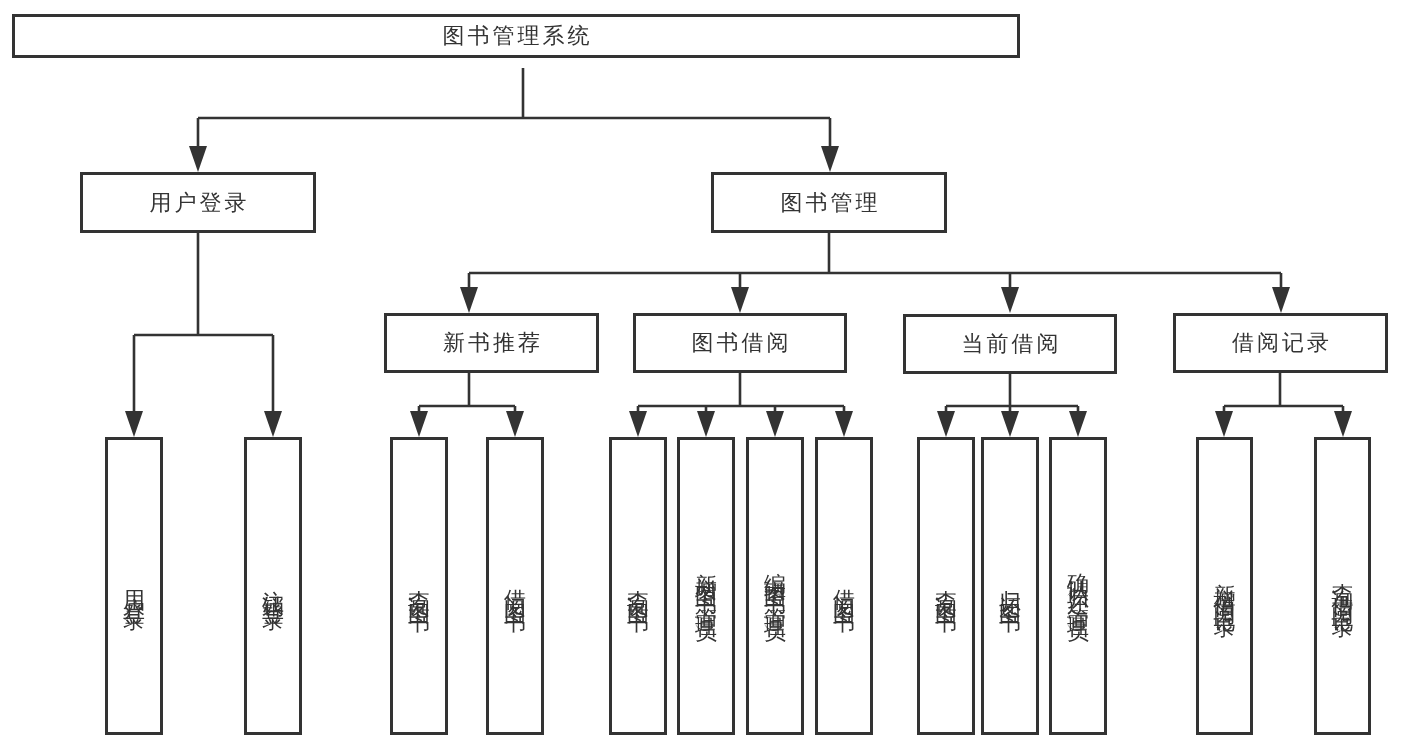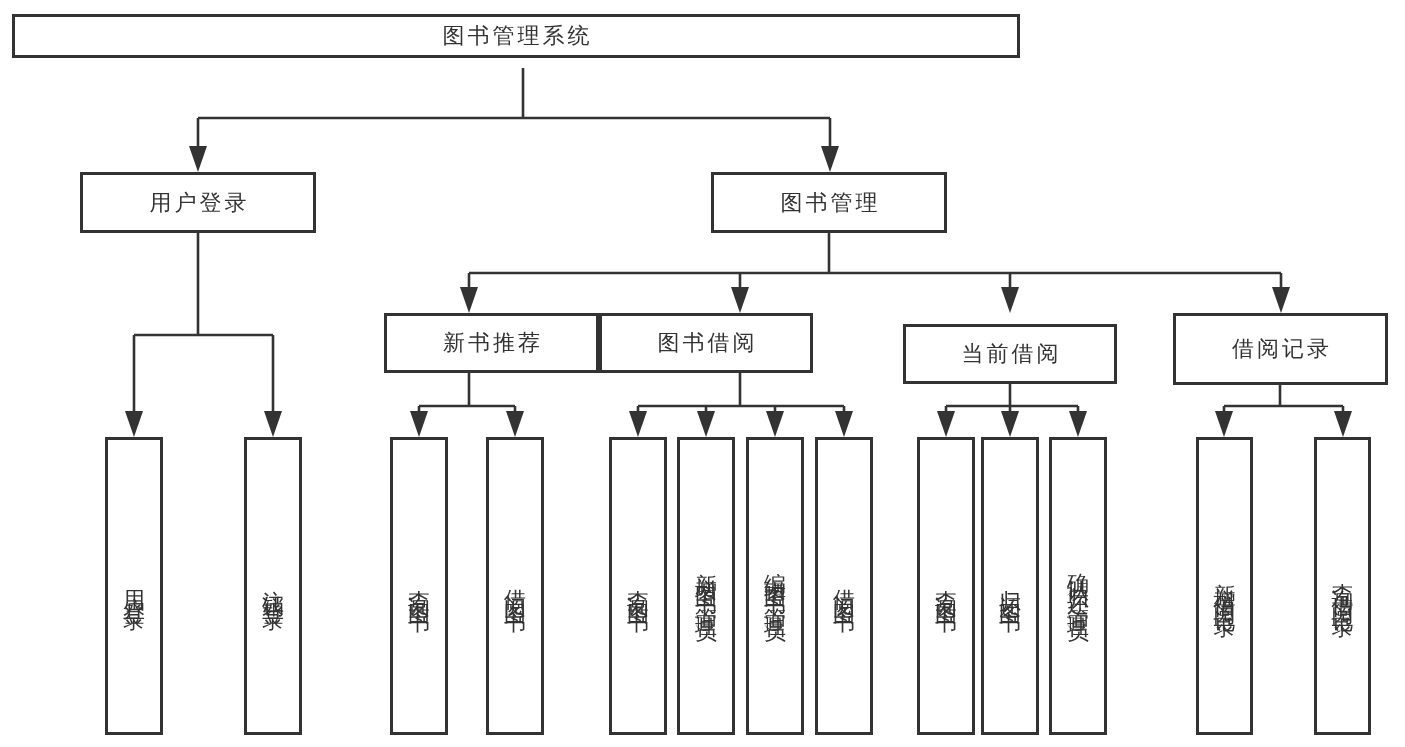--- a/index.html
+++ b/index.html
@@ -102,27 +102,27 @@
   <div class="box" style="left:80px;top:172px;width:236px;height:61px;">
     <span class="h-label">用户登录</span>
   </div>
   <div class="box" style="left:711px;top:172px;width:236px;height:61px;">
     <span class="h-label">图书管理</span>
   </div>
 
   <div class="box" style="left:384px;top:313px;width:215px;height:60px;">
     <span class="h-label">新书推荐</span>
   </div>
-  <div class="box" style="left:599px;top:313px;width:214px;height:60px;">
+  <div class="box" style="left:633px;top:313px;width:214px;height:60px;">
     <span class="h-label">图书借阅</span>
   </div>
-  <div class="box" style="left:903px;top:324px;width:214px;height:60px;">
+  <div class="box" style="left:903px;top:314px;width:214px;height:60px;">
     <span class="h-label">当前借阅</span>
   </div>
-  <div class="box" style="left:1173px;top:313px;width:215px;height:72px;">
+  <div class="box" style="left:1173px;top:313px;width:215px;height:60px;">
     <span class="h-label">借阅记录</span>
   </div>
 
   <div class="box" style="left:105px;top:437px;width:58px;height:298px;">
     <span class="v-label">用户登录</span>
   </div>
   <div class="box" style="left:244px;top:437px;width:58px;height:298px;">
     <span class="v-label">注销登录</span>
   </div>
 

